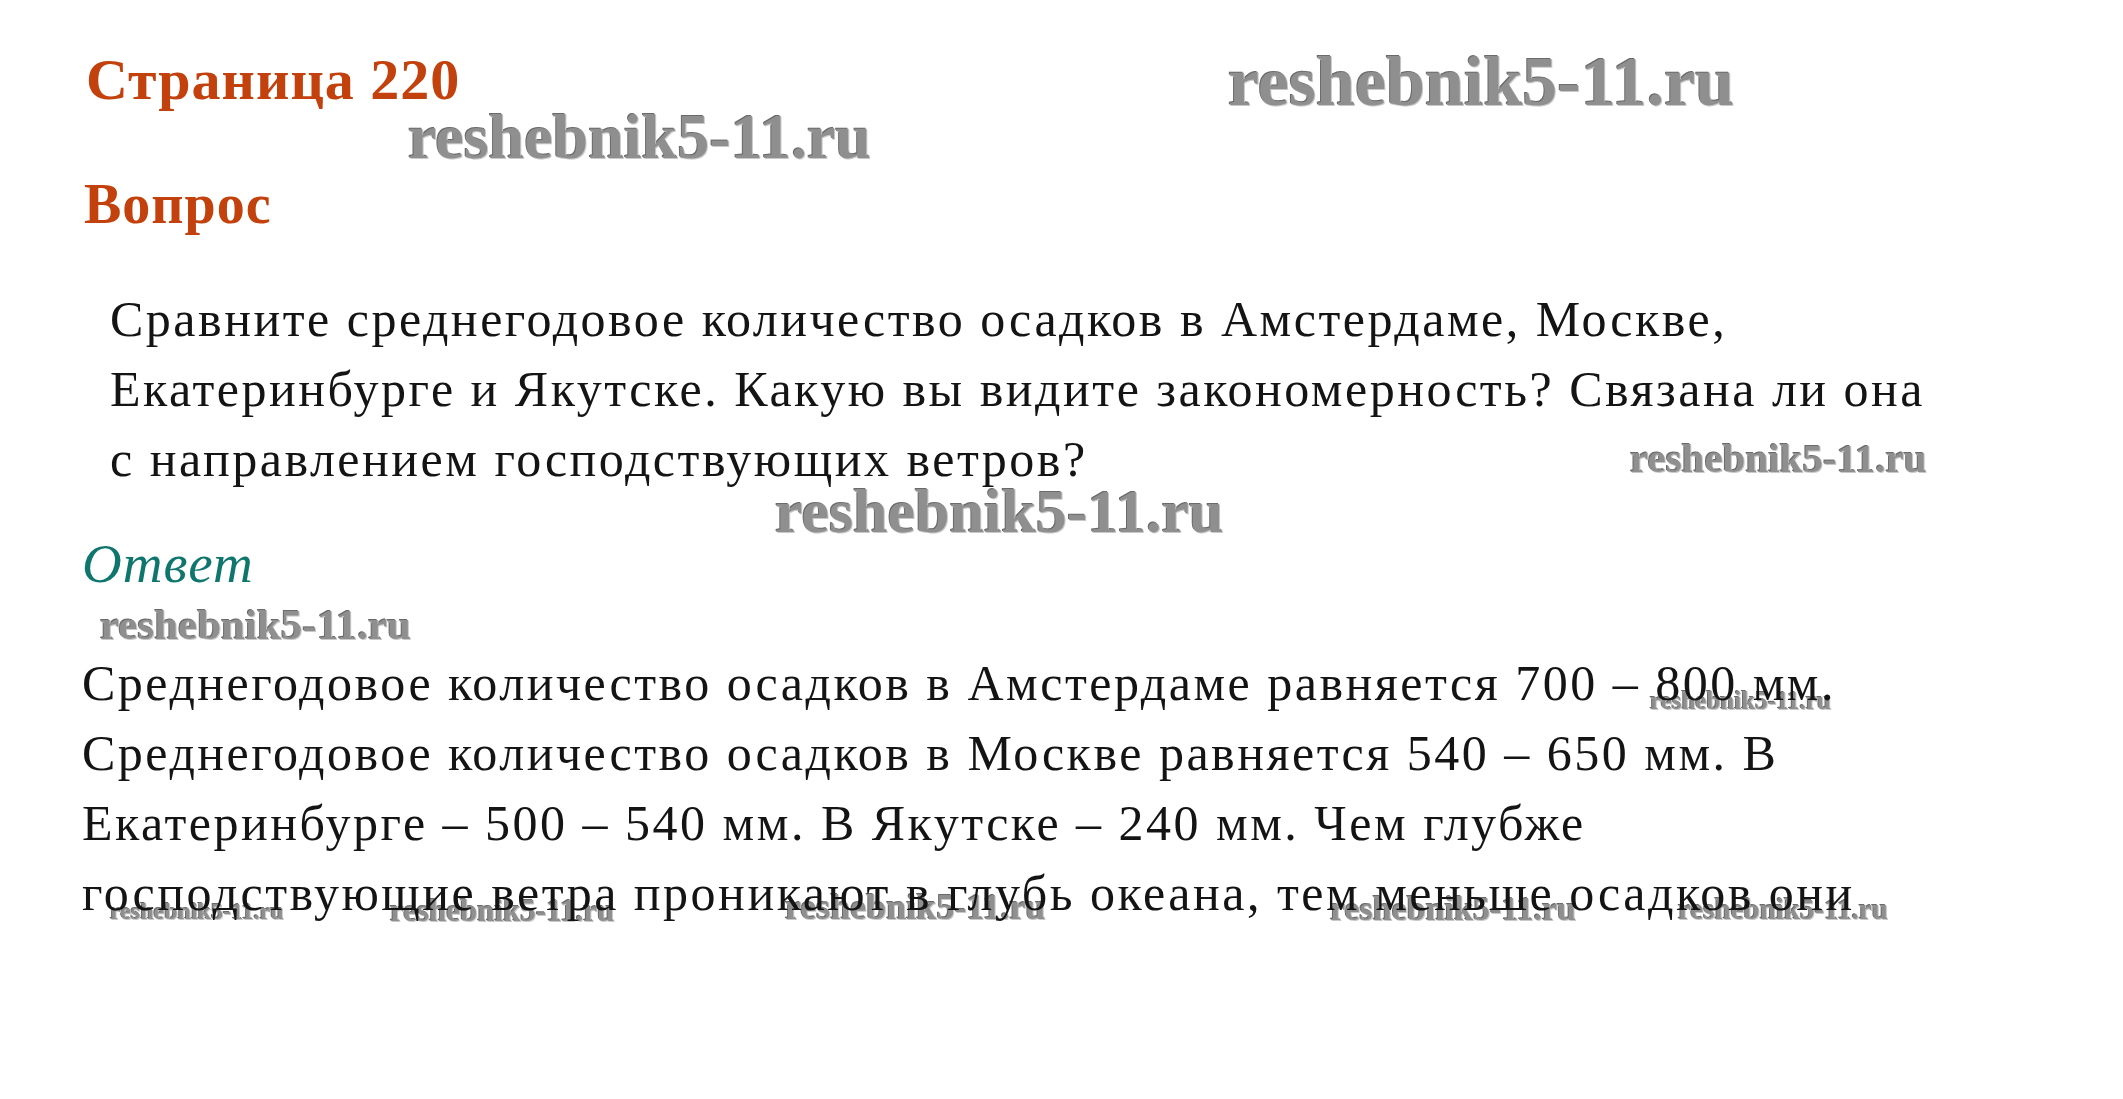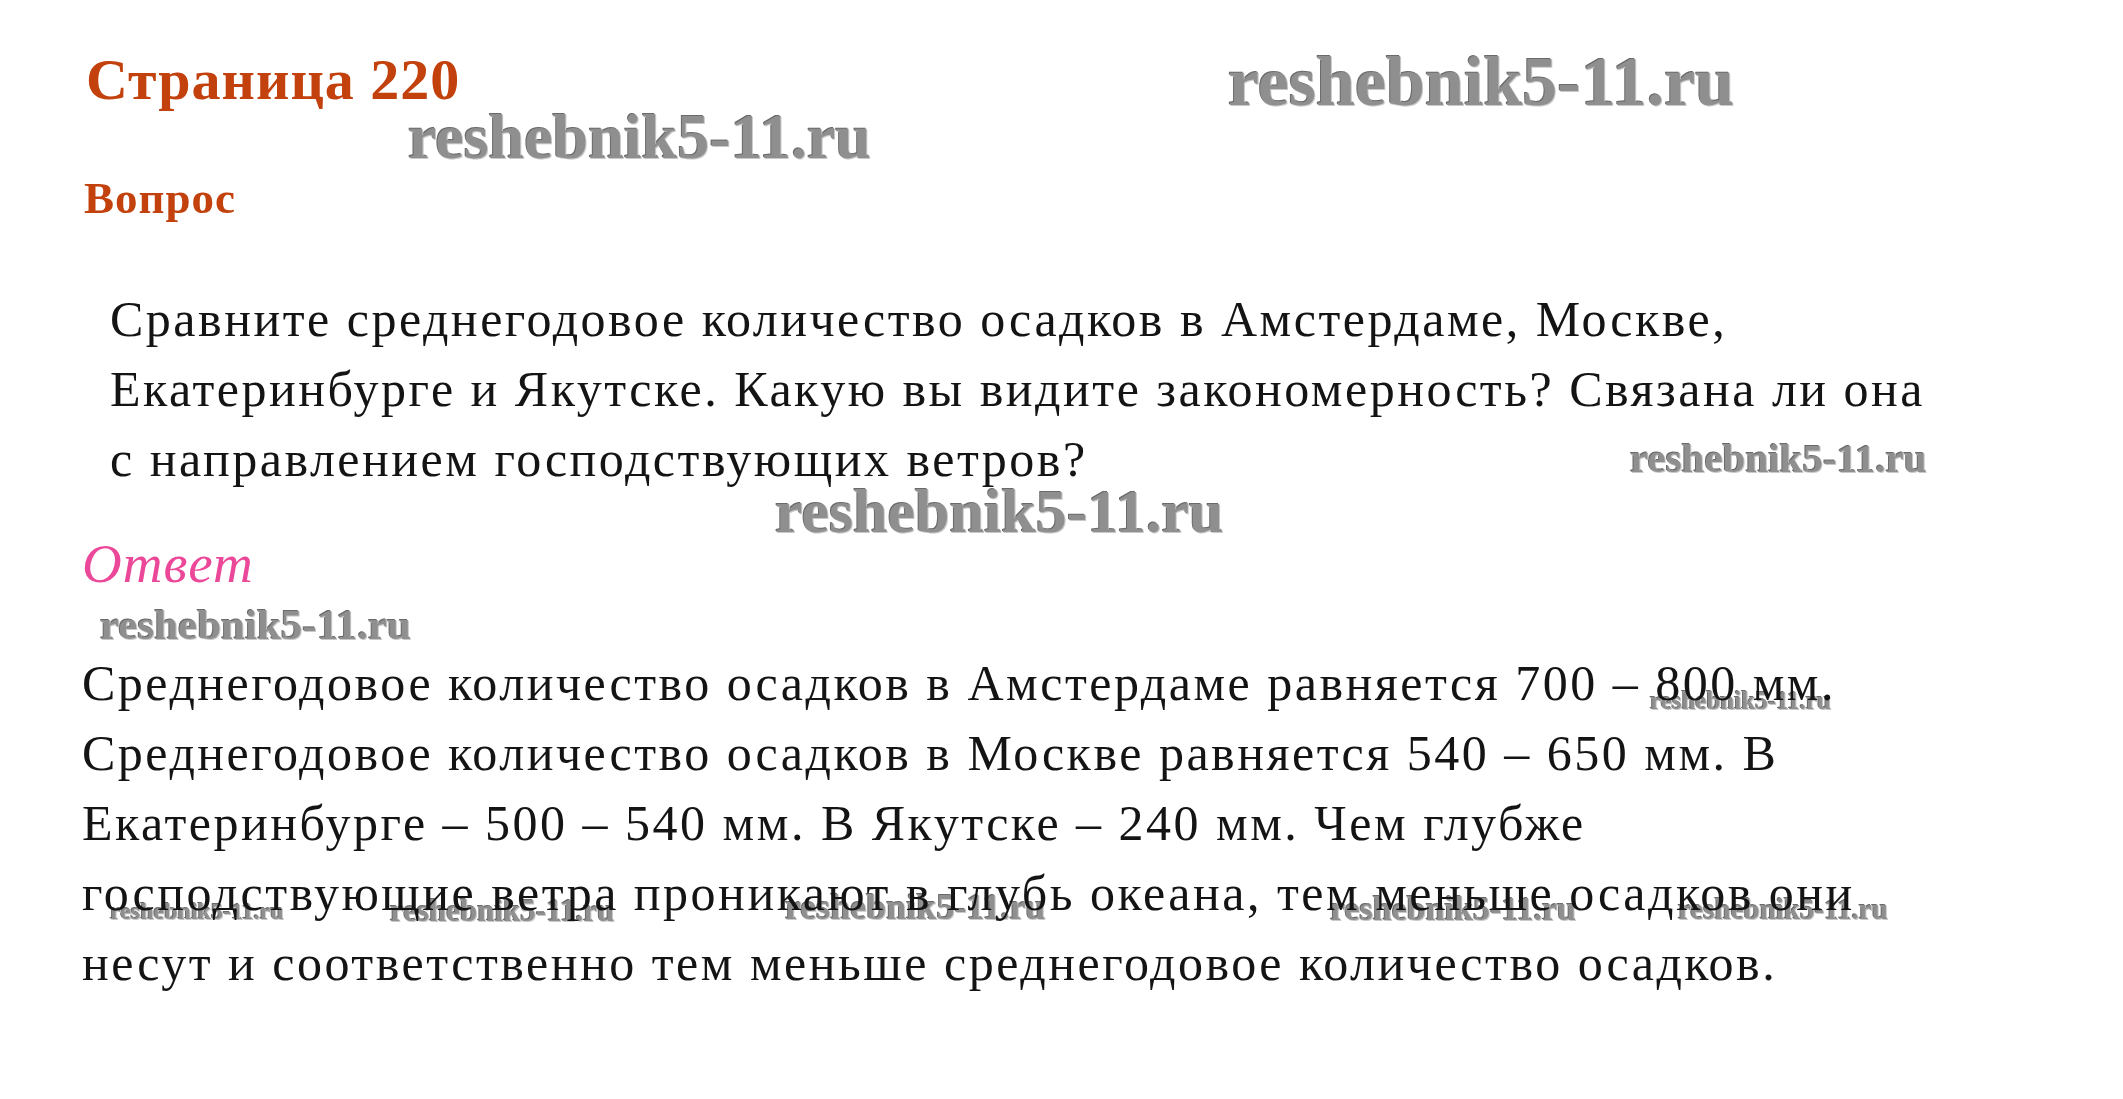--- a/index.html
+++ b/index.html
@@ -35,21 +35,21 @@
   }
   .para .line {
     height: 70px;
     white-space: nowrap;
   }
   .answer-heading {
     position: absolute;
     font-style: italic;
     font-size: 55px;
     letter-spacing: 1px;
-    color: #ec4899;
+    color: #0f766e;
     white-space: nowrap;
   }
   
   .wm {
     position: absolute;
     font-family: "Liberation Serif", serif;
     font-weight: 700;
     color: #8f8f8f;
     letter-spacing: 0px;
     white-space: nowrap;
@@ -80,31 +80,30 @@
   <div class="wm wm-q-right">reshebnik5-11.ru</div>
   <div class="wm wm-center-large">reshebnik5-11.ru</div>
   <div class="wm wm-under-answer">reshebnik5-11.ru</div>
   <div class="wm wm-tiny-line1">reshebnik5-11.ru</div>
   <div class="wm wm-bottom-1">reshebnik5-11.ru</div>
   <div class="wm wm-bottom-2">reshebnik5-11.ru</div>
   <div class="wm wm-bottom-3">reshebnik5-11.ru</div>
   <div class="wm wm-bottom-4">reshebnik5-11.ru</div>
   <div class="wm wm-bottom-5">reshebnik5-11.ru</div>
 
-  <div class="h-bold" style="left:84px; top:172px; font-size:45px;">Вопрос</div>
+  <div class="h-bold" style="left:84px; top:172px; font-size:56px;">Вопрос</div>
 
   <div class="para" style="left:82px; top:284px;margin-left:28px;">
     <div class="line">Сравните среднегодовое количество осадков в Амстердаме, Москве,</div>
     <div class="line">Екатеринбурге и Якутске. Какую вы видите закономерность? Связана ли она</div>
     <div class="line">с направлением господствующих ветров?</div>
   </div>
 
   <div class="answer-heading" style="left:82px; top:532px;">Ответ</div>
 
   <div class="para" style="left:82px; top:640px;margin-top:8px;">
     <div class="line">Среднегодовое количество осадков в Амстердаме равняется 700 – 800 мм.</div>
     <div class="line">Среднегодовое количество осадков в Москве равняется 540 – 650 мм. В</div>
     <div class="line">Екатеринбурге – 500 – 540 мм. В Якутске – 240 мм. Чем глубже</div>
     <div class="line">господствующие ветра проникают в глубь океана, тем меньше осадков они</div>
-    <div class="line">несут и соответственно тем меньше среднегодовое количество осадков.</div>
   </div>
 
 </div>
 
 </body></html>

